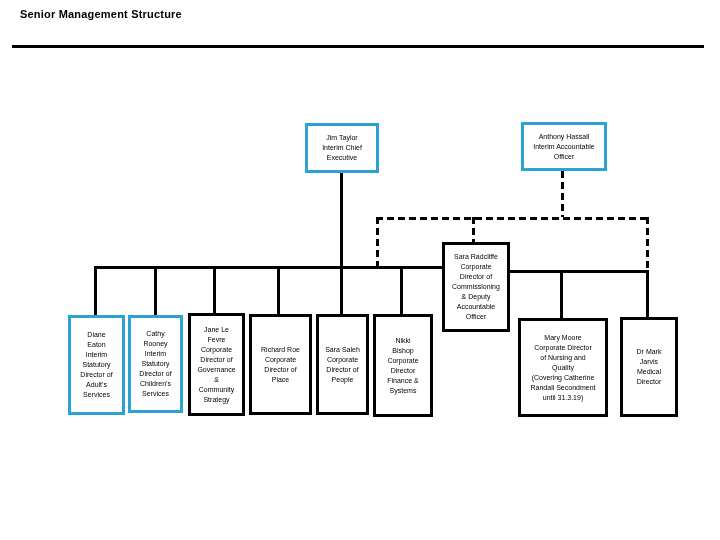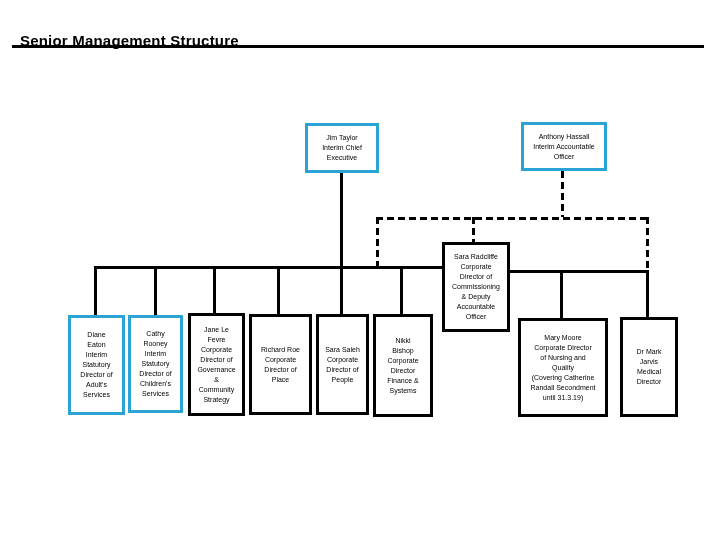--- a/index.html
+++ b/index.html
@@ -1,21 +1,21 @@
 <!DOCTYPE html>
 <html><head>
 <meta charset="utf-8">
 <style>
   html,body{margin:0;padding:0;background:#fff;}
   .slide{
     position:relative;width:720px;height:540px;background:#ffffff;overflow:hidden;
     font-family:"Liberation Sans",sans-serif;color:#000;
   }
   .page-title{
-    position:absolute;left:20px;top:32px;font-size:15px;font-weight:bold;
+    position:absolute;left:20px;top:8px;font-size:11px;font-weight:bold;
     letter-spacing:.2px;white-space:nowrap;
   }
   .title-rule{position:absolute;left:12px;top:45px;width:692px;height:3px;background:#000;}
   .box{
     position:absolute;background:#fff;border:3px solid #000;box-sizing:border-box;
     display:flex;align-items:center;justify-content:center;z-index:3;
   }
   .box .t{
     white-space:pre-line;text-align:center;font-size:7px;line-height:10px;color:#000;
   }

